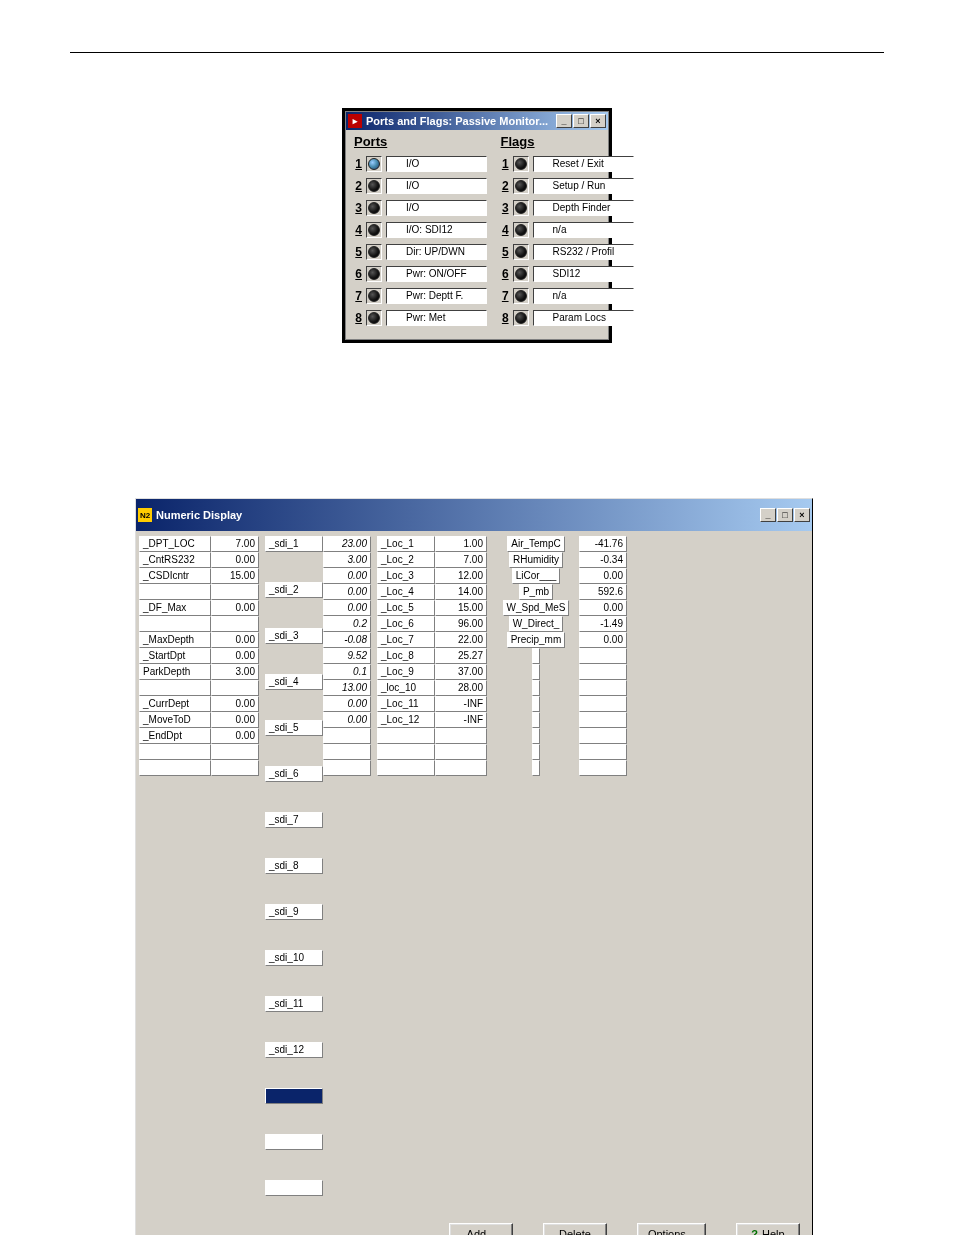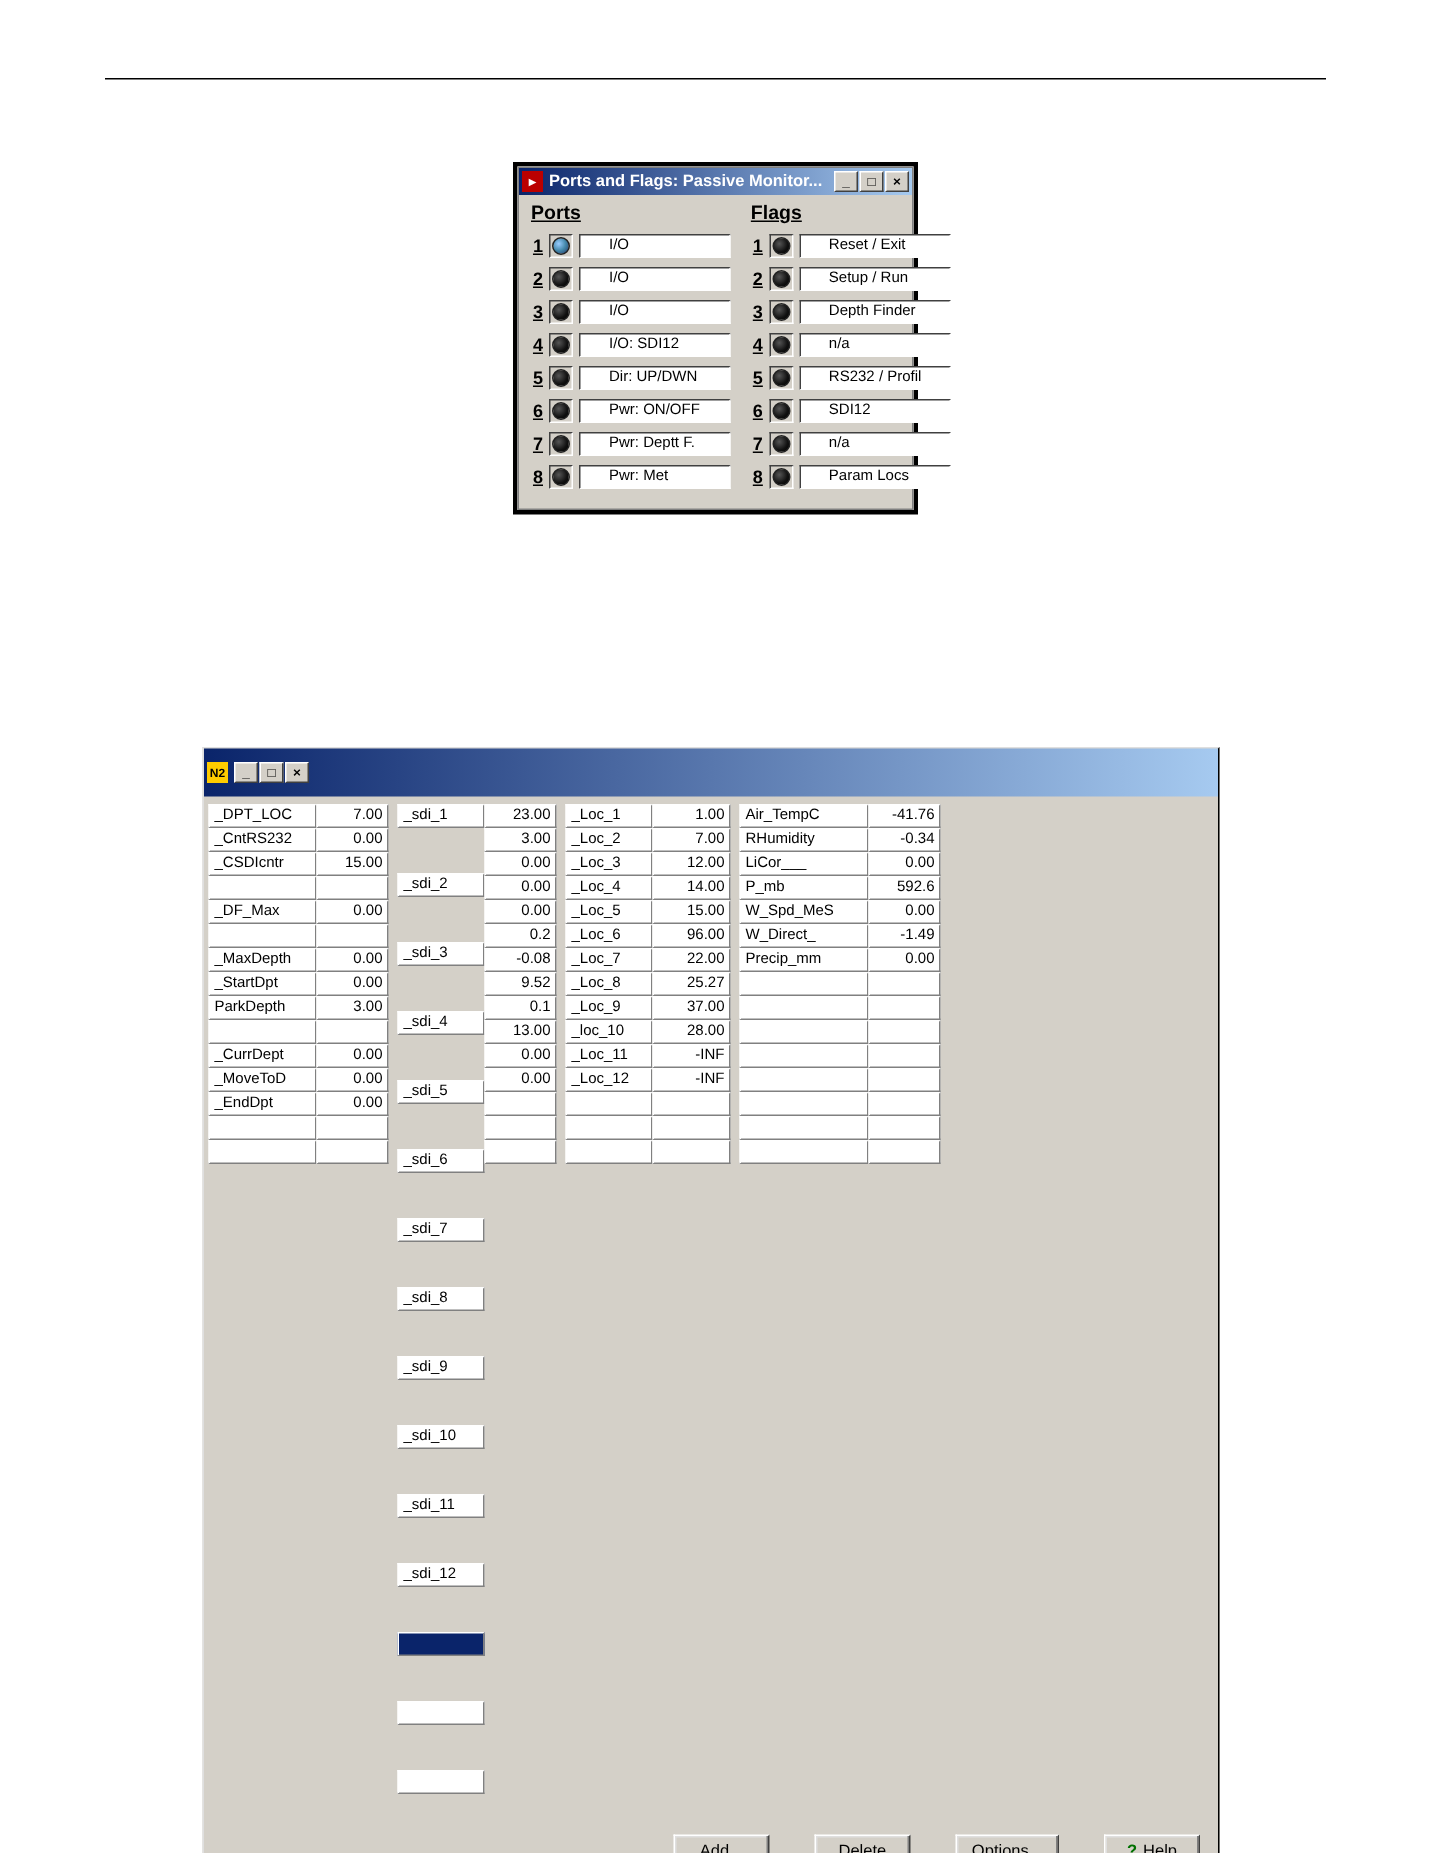--- a/index.html
+++ b/index.html
@@ -134,24 +134,24 @@
   .nd-grid {
     display: flex;
     gap: 0;
     background: #d4d0c8;
     padding: 1px;
   }
   .nd-col { display: flex; flex-direction: column; }
   .nd-col.name { width: 72px; }
   .nd-col.val  { width: 48px; }
   .nd-col.name2 { width: 58px; gap: 30px; }
-  .nd-col.val2  { width: 48px; }
+  .nd-col.val2  { width: 48px; font-style: italic; }
   .nd-col.name3 { width: 58px; }
   .nd-col.val3  { width: 52px; }
-  .nd-col.name4 { width: 86px; }
+  .nd-col.name4 { width: 86px; align-items: center; }
   .nd-col.val4  { width: 48px; }
   .nd-spacer { width: 6px; }
   .nd-cell {
     height: 16px;
     border: 1px solid #808080;
     border-top-color:#fff; border-left-color:#fff;
     background: #fff;
     padding: 0 3px;
     font-size: 10px;
     line-height: 14px;
@@ -292,20 +292,21 @@
               </div>
             </div>
         </div>
       </div>
     </div>
   </div>
 
   <div class="win2">
     <div class="titlebar2">
       <span class="tb2-icon">N2</span>
+      <span class="tb-title">Numeric Display</span>
       <span class="tb-btns">
         <span class="tb-btn">_</span>
         <span class="tb-btn">□</span>
         <span class="tb-btn">×</span>
       </span>
     </div>
     <div class="nd-body">
       <div class="nd-grid" id="nd-grid">
           <div class="nd-col name">
             <div class="nd-cell name">_DPT_LOC</div>

